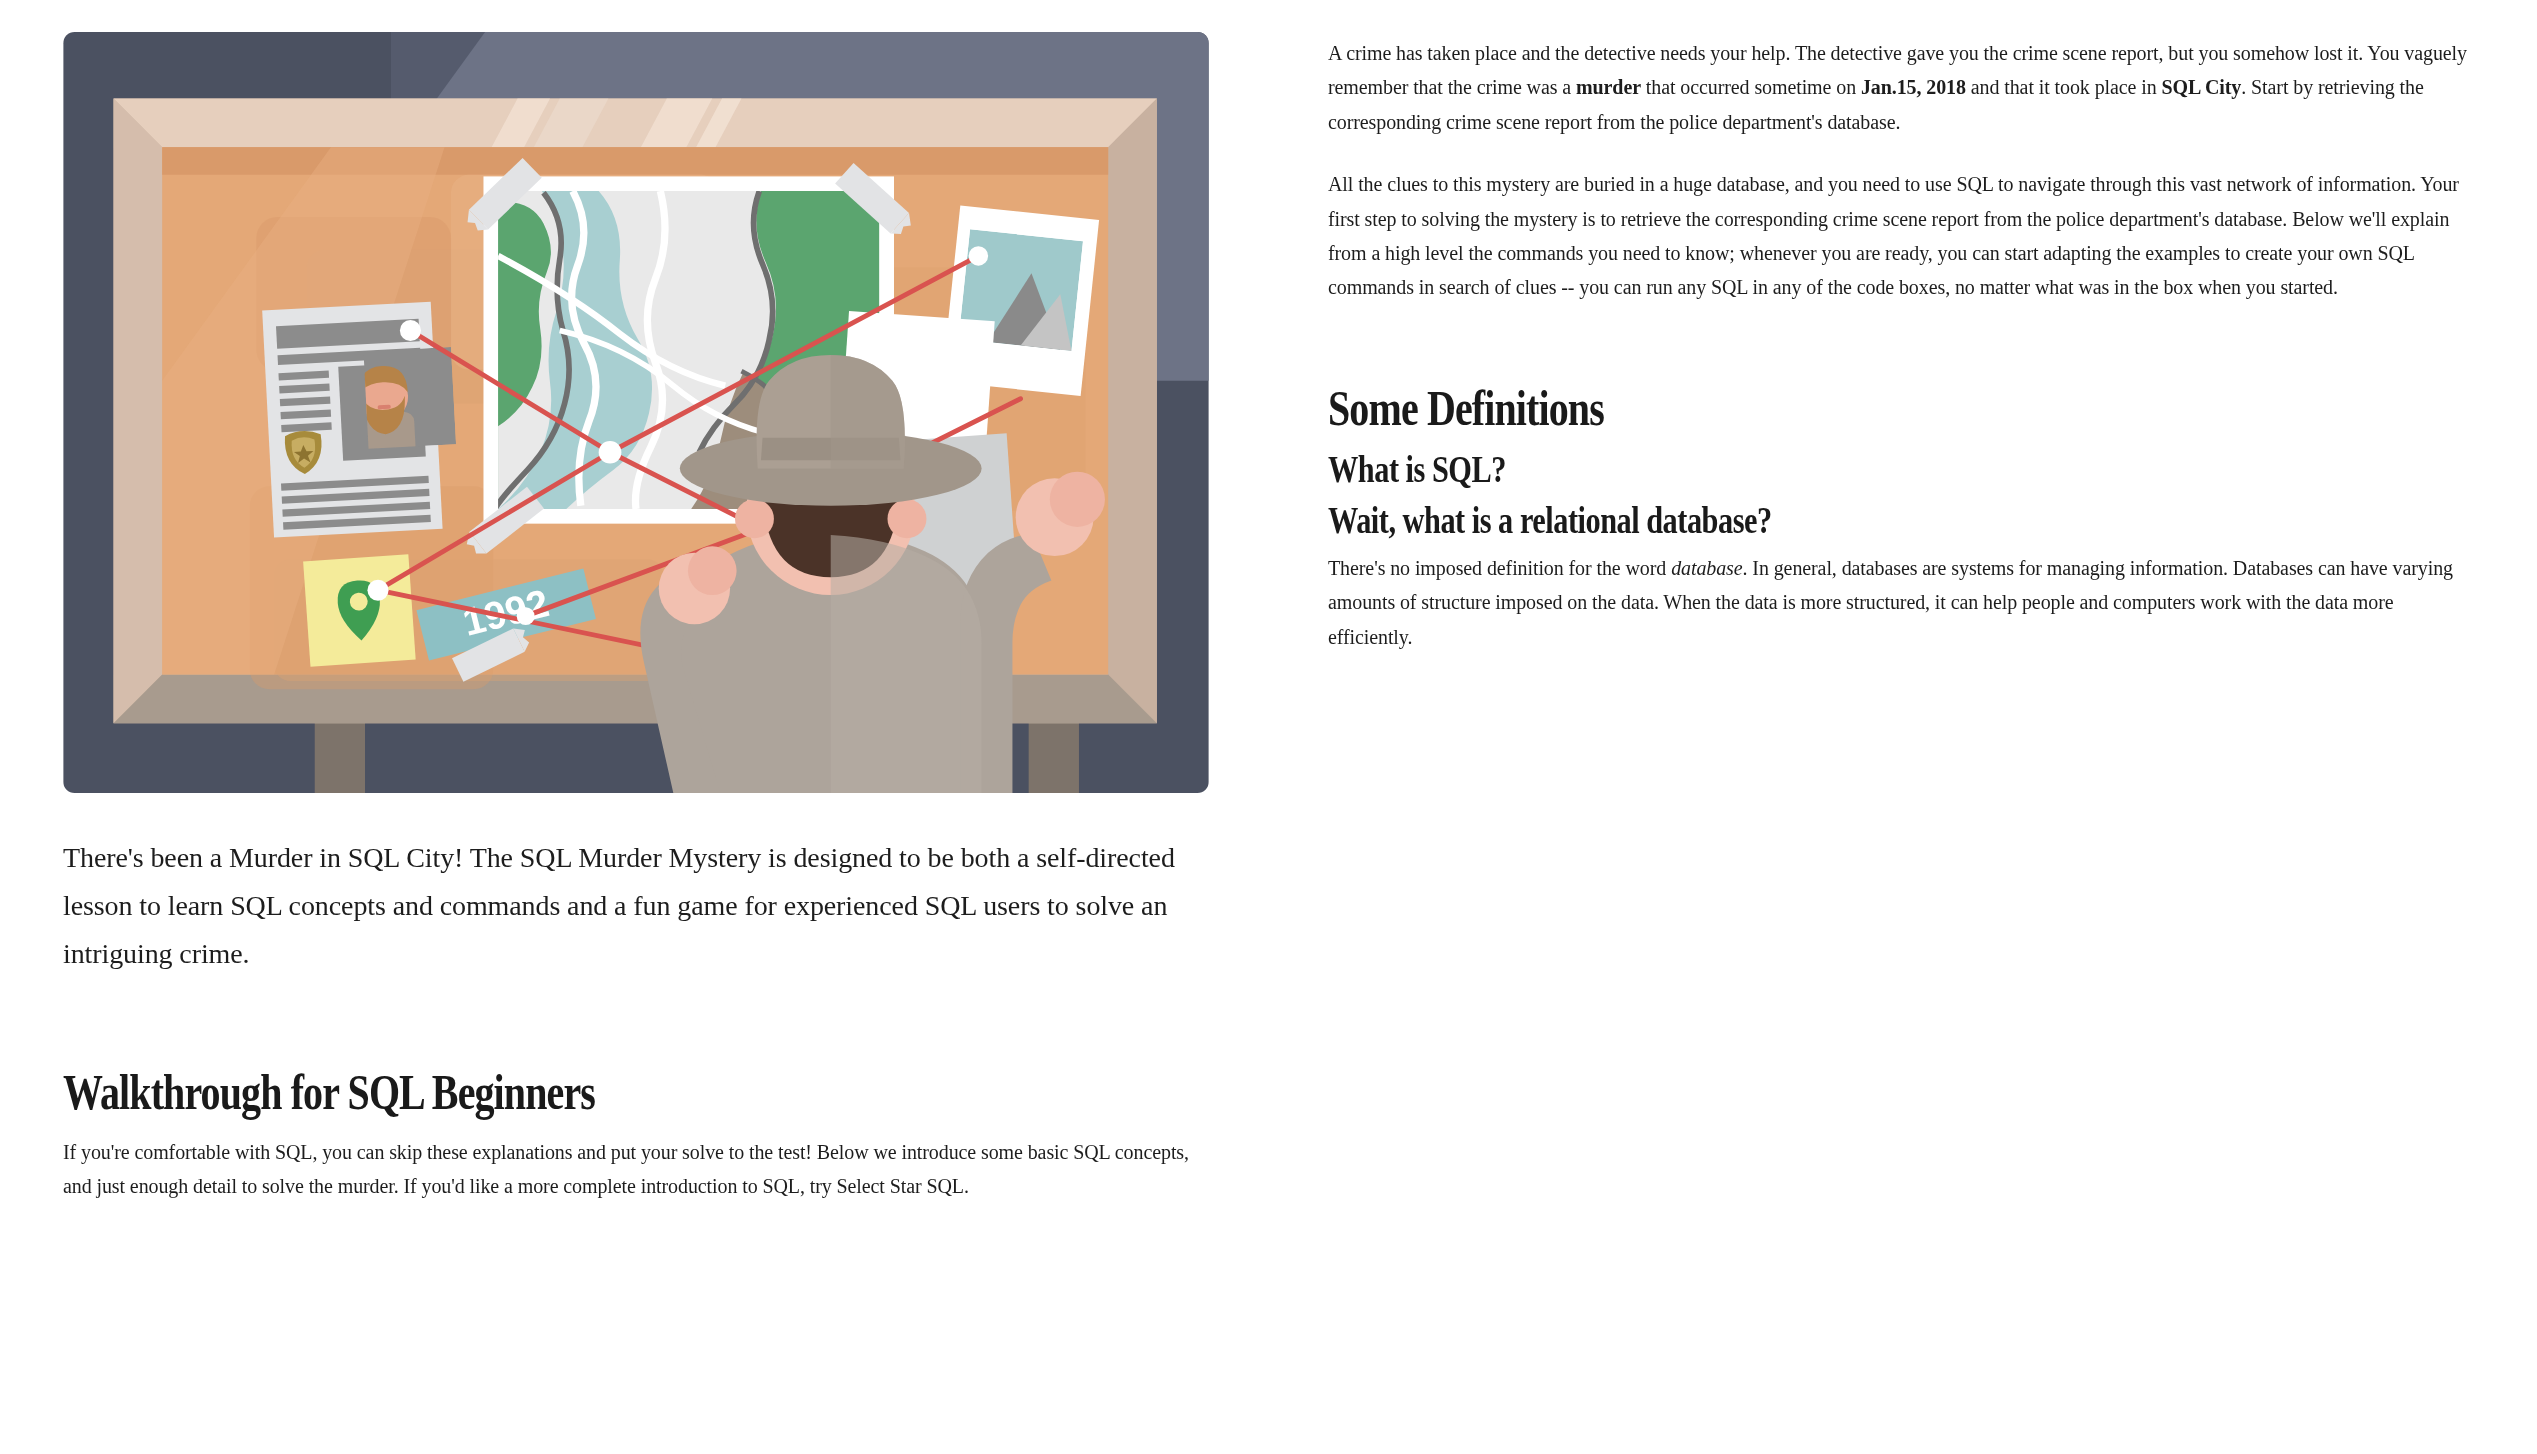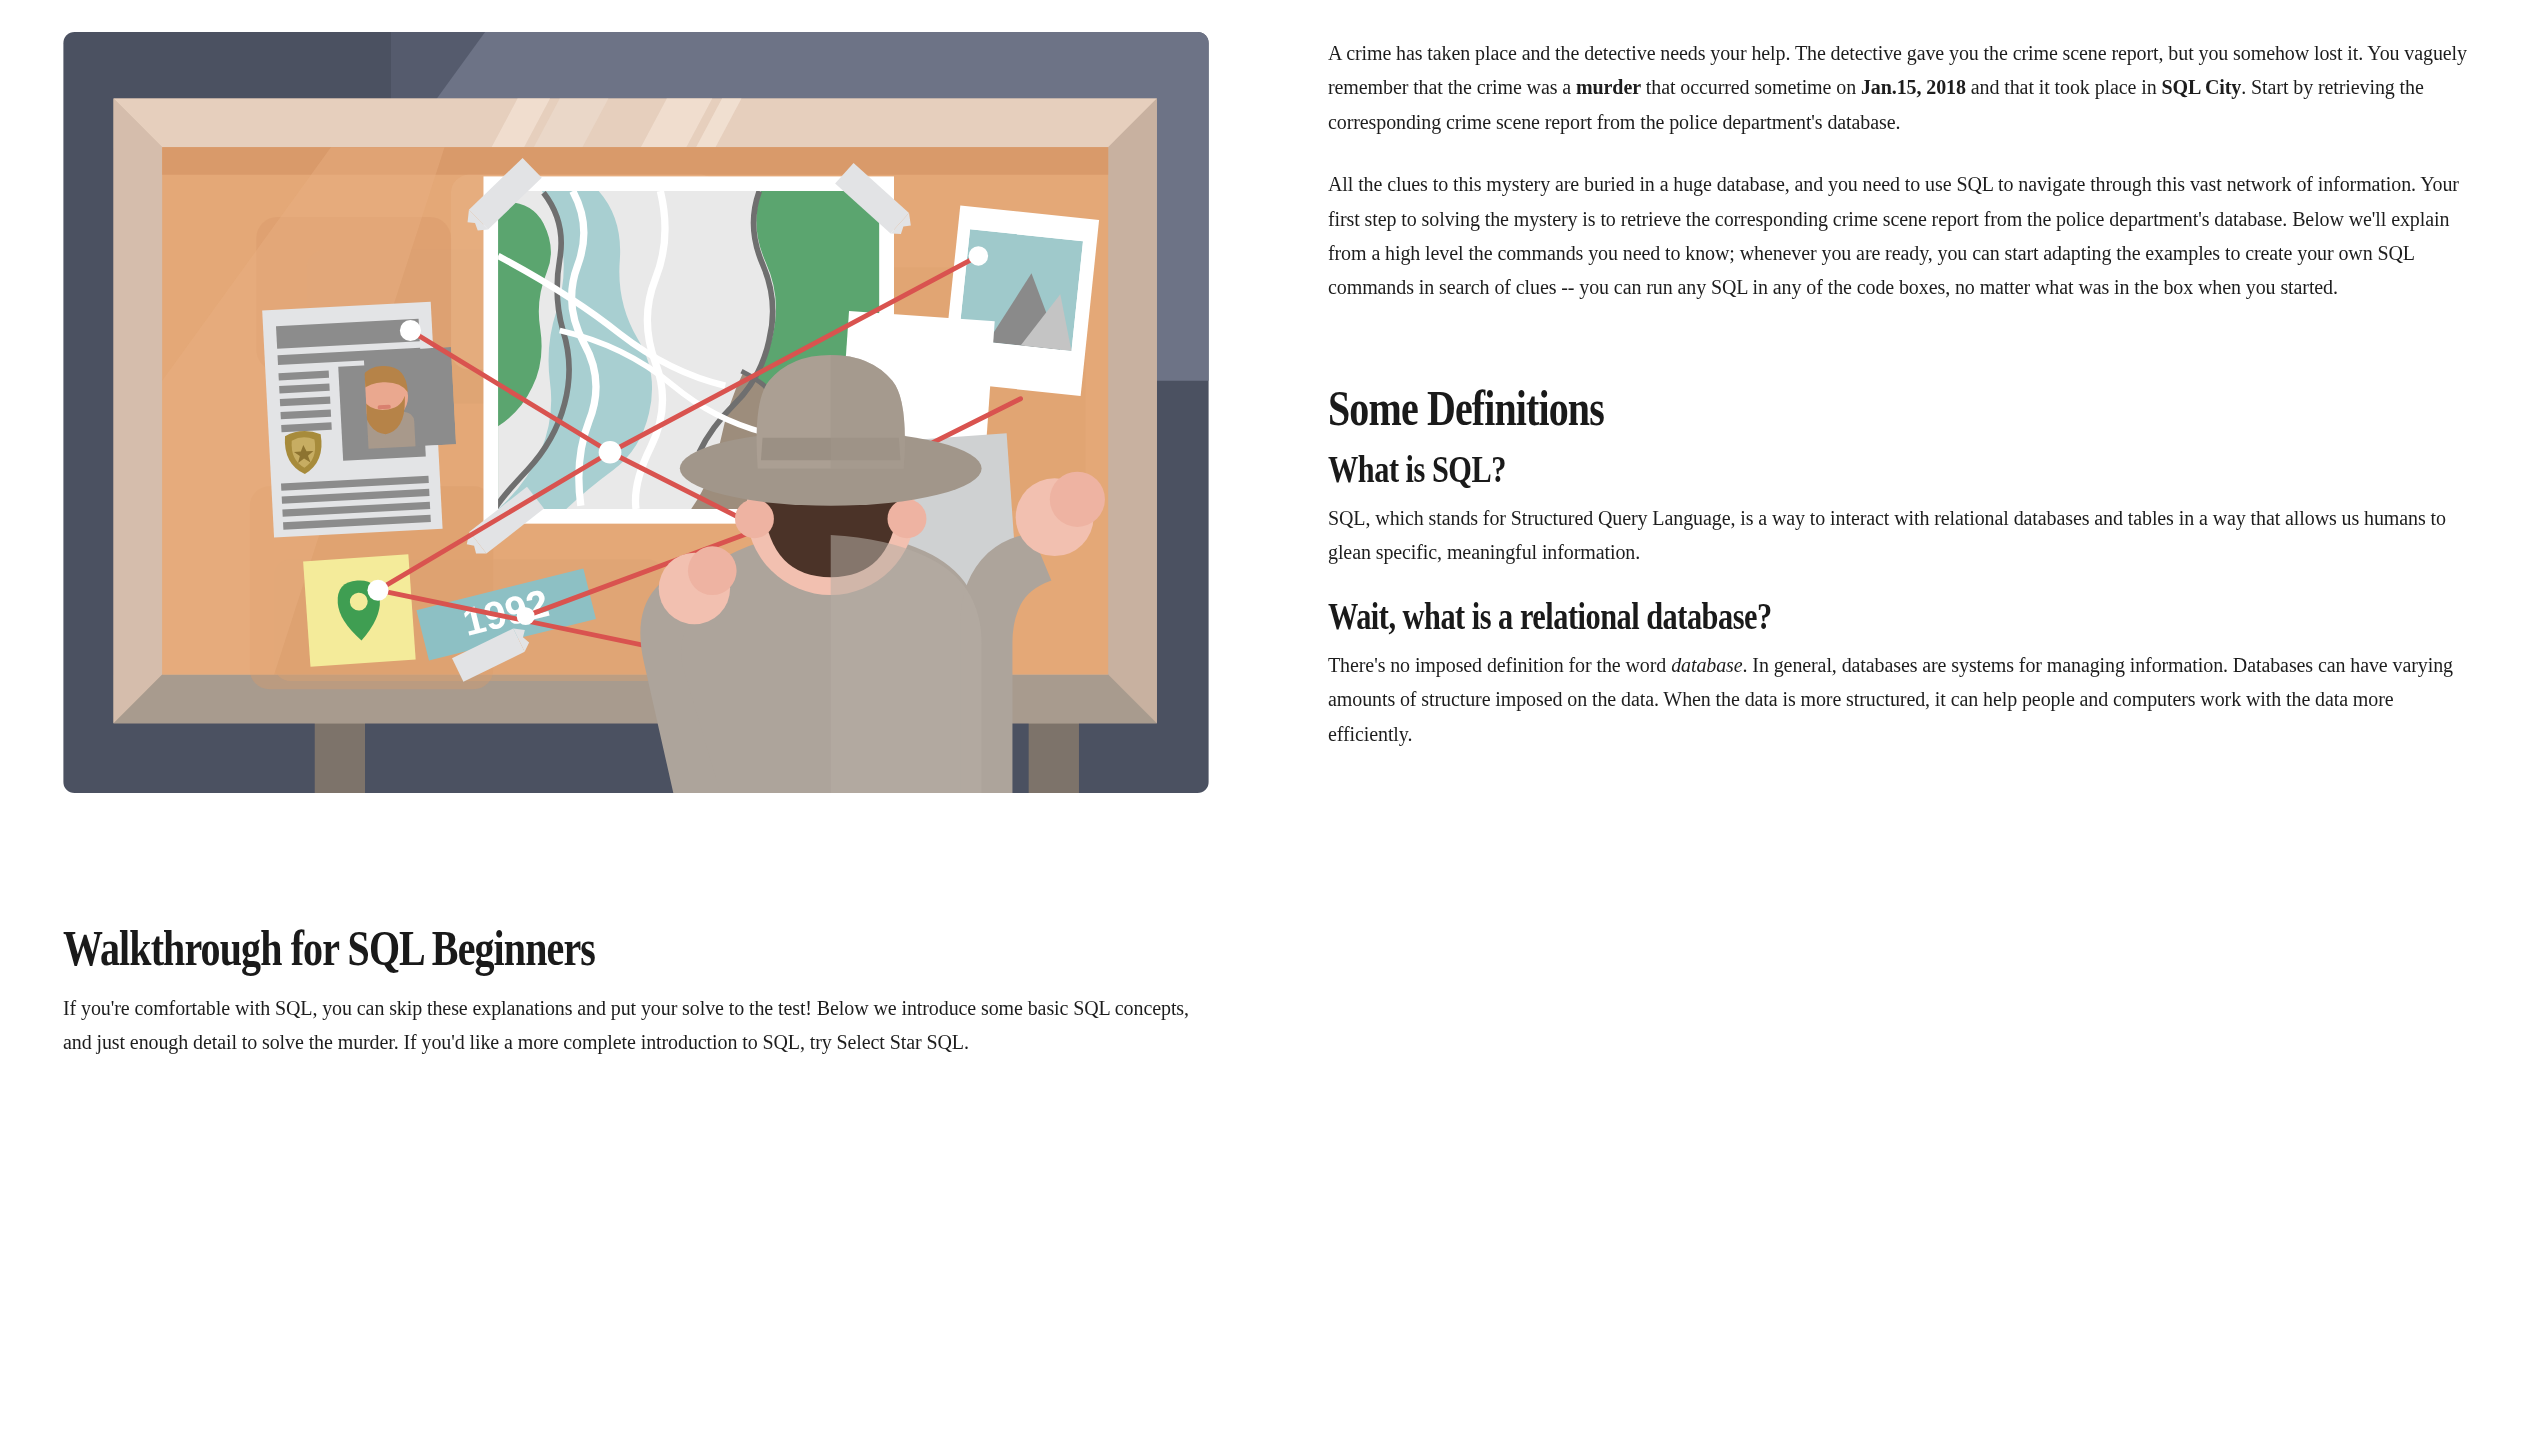--- a/index.html
+++ b/index.html
@@ -288,20 +288,21 @@
             <path d="M752 938 l-36 -160 q-14 -60 14 -92 q18 -20 46 -24 l16 58 q-22 8 -28 26 q-6 20 2 44 l44 148Z" fill="#ada49b"></path>
             <circle cx="778" cy="686" r="44" fill="#f2c0b0"></circle>
             <circle cx="800" cy="664" r="30" fill="#eeb3a2"></circle>
 
             <path d="M946 938 l0 -318 q70 4 116 26 q70 32 70 108 l0 184Z" fill="#b6ada4" opacity="0.55"></path>
           </g>
         </g>
       </svg>
     </div>
 
+    <p class="caption">There's been a Murder in SQL City! The SQL Murder Mystery is designed to be both a self-directed lesson to learn SQL concepts and commands and a fun game for experienced SQL users to solve an intriguing crime.</p>
 
     <div class="spacer-xl"></div>
 
     <h1 class="section-title">Walkthrough for SQL Beginners</h1>
 
     <p class="body-text">If you're comfortable with SQL, you can skip these explanations and put your solve to the test! Below we introduce some basic SQL concepts, and just enough detail to solve the murder. If you'd like a more complete introduction to SQL, try Select Star SQL.</p>
   </div>
 
   <div class="col-right">
 
@@ -310,21 +311,20 @@
     </p>
 
     <p class="body-text">All the clues to this mystery are buried in a huge database, and you need to use SQL to navigate through this vast network of information. Your first step to solving the mystery is to retrieve the corresponding crime scene report from the police department's database. Below we'll explain from a high level the commands you need to know; whenever you are ready, you can start adapting the examples to create your own SQL commands in search of clues -- you can run any SQL in any of the code boxes, no matter what was in the box when you started.</p>
 
     <div class="spacer-lg"></div>
 
     <h1 class="section-title">Some Definitions</h1>
 
     <h2 class="sub-title">What is SQL?</h2>
 
-    <p class="body-text">SQL, which stands for Structured Query Language, is a way to interact with relational databases and tables in a way that allows us humans to glean specific, meaningful information.</p>
 
     <h2 class="sub-title">Wait, what is a relational database?</h2>
 
     <p class="body-text">
       <span>There's no imposed definition for the word </span><i>database</i><span>. In general, databases are systems for managing information. Databases can have varying amounts of structure imposed on the data. When the data is more structured, it can help people and computers work with the data more efficiently.</span>
     </p>
   </div>
 
 </div>
 

